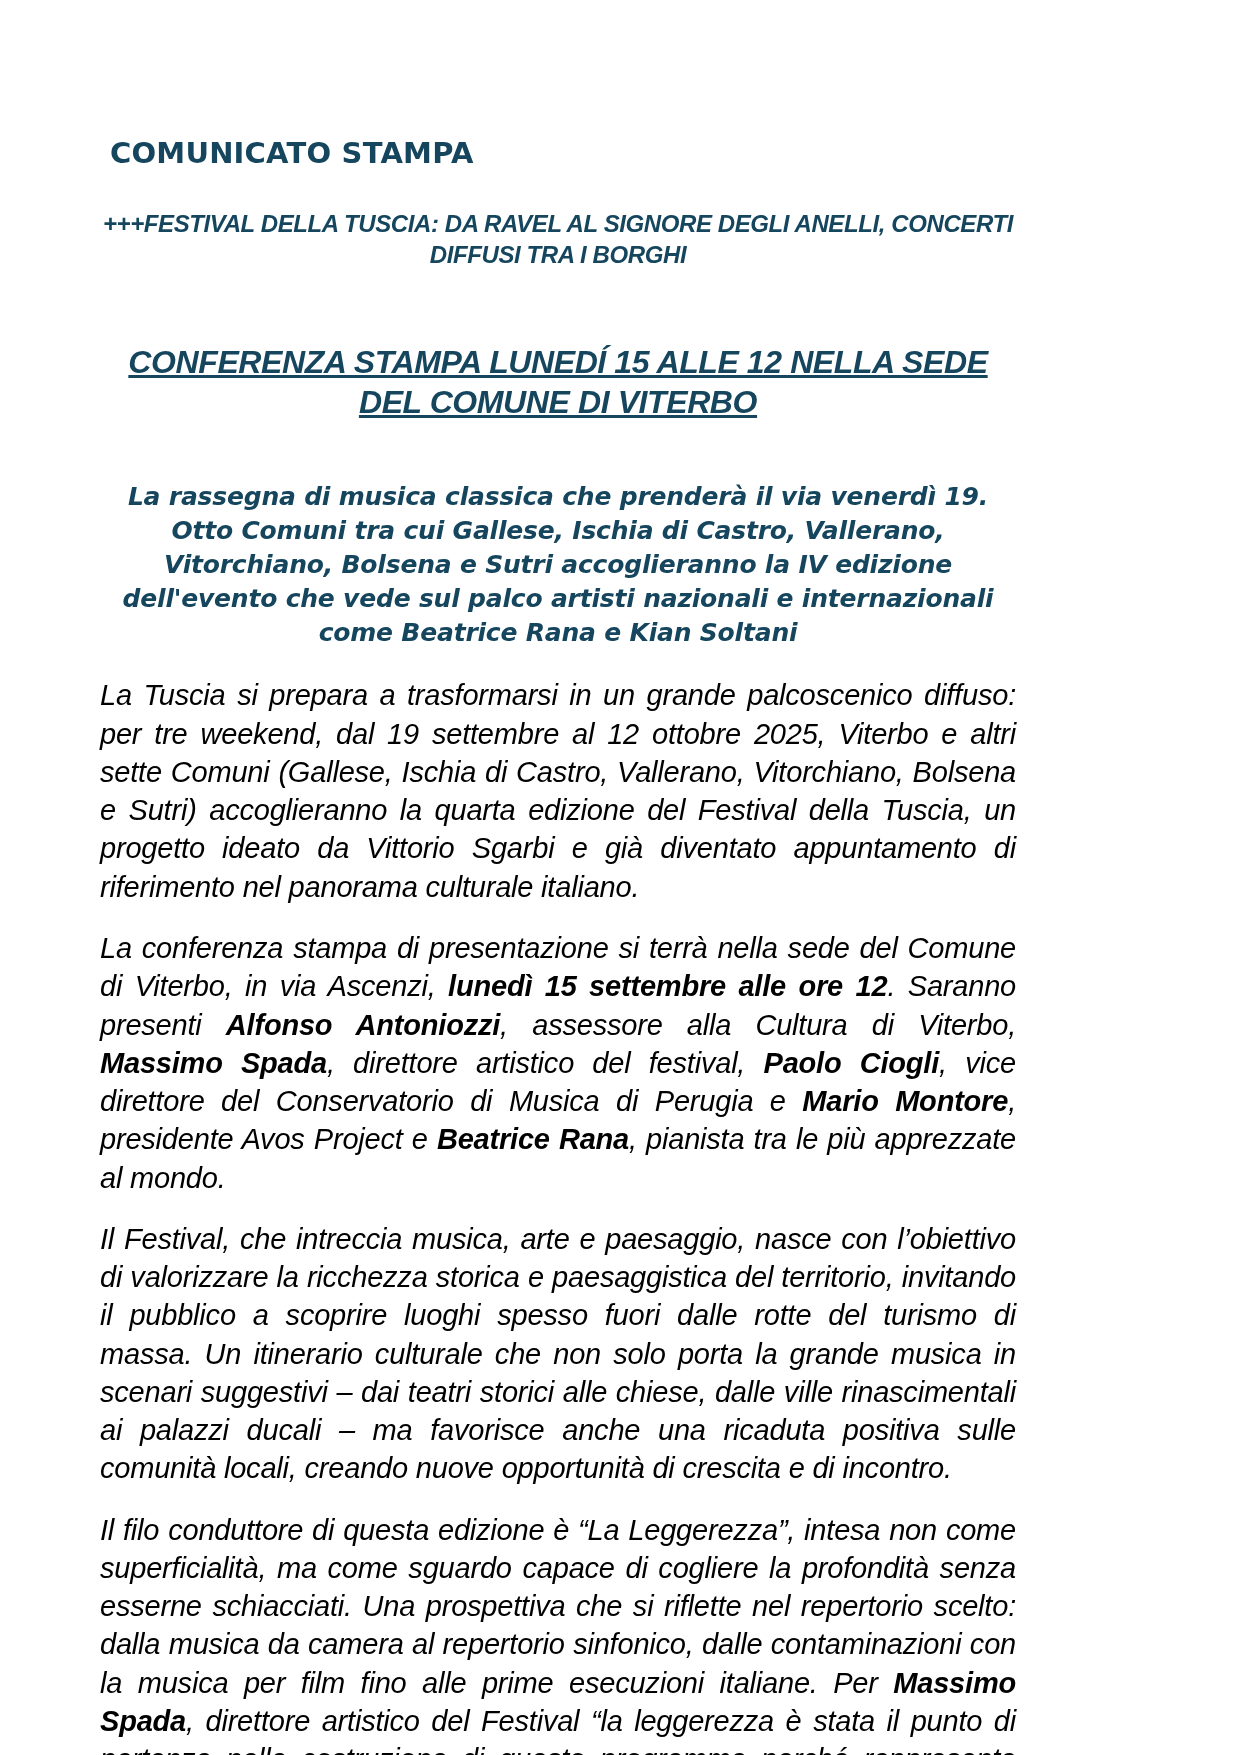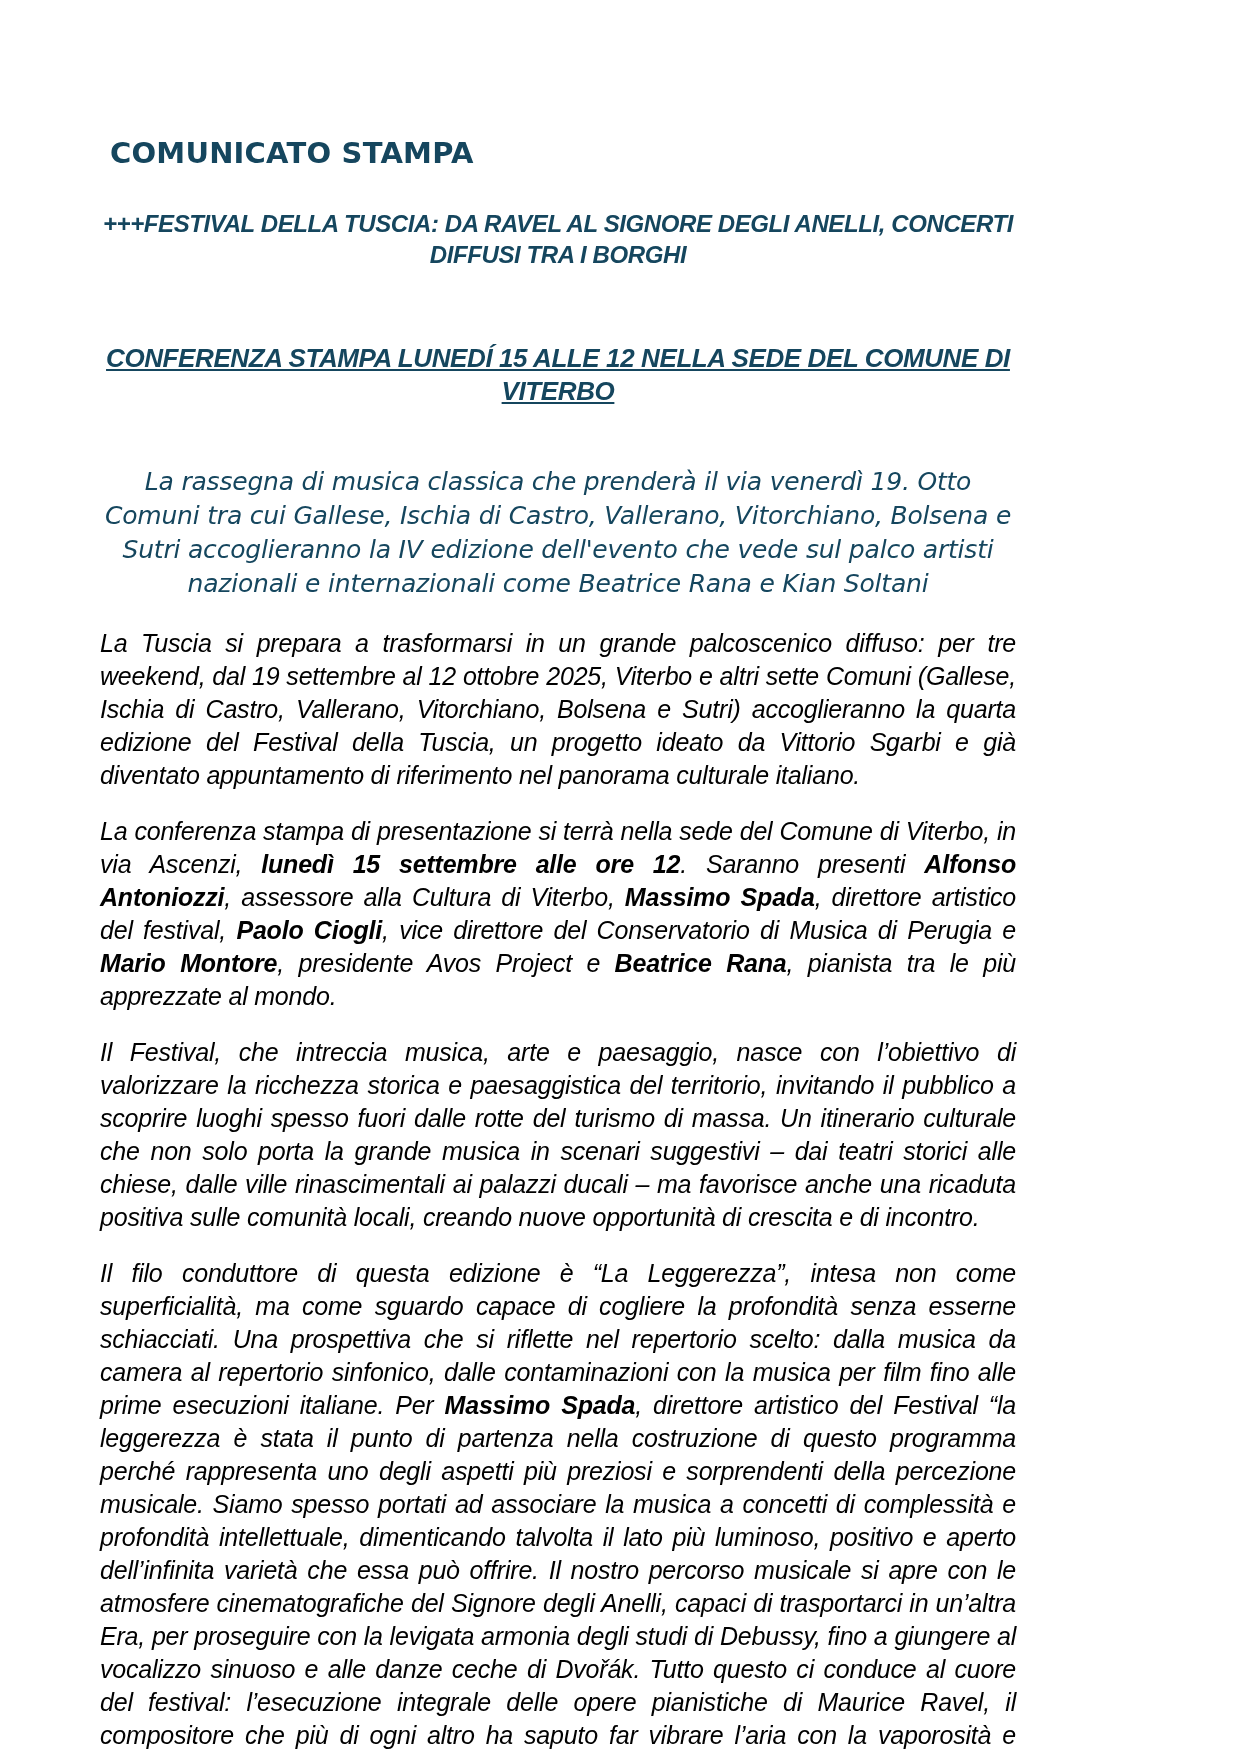--- a/index.html
+++ b/index.html
@@ -37,46 +37,46 @@
     font-weight: bold;
     font-style: italic;
     text-align: center;
     line-height: 1.3;
     letter-spacing: -0.4px;
     font-family: "Liberation Sans", "DejaVu Sans", sans-serif;
   }
   .subhead {
     margin: 72px 0 0 0;
     color: var(--heading-blue);
-    font-size: 26px;
+    font-size: 32px;
     font-weight: bold;
     font-style: italic;
     text-align: center;
     text-decoration: underline;
     line-height: 1.25;
     letter-spacing: -0.4px;
     font-family: "Liberation Sans", "DejaVu Sans", sans-serif;
   }
   .lede {
     margin: 58px 0 12px 0;
     color: var(--heading-blue);
     font-size: 25px;
-    font-weight: normal;
+    font-weight: bold;
     font-style: italic;
     text-align: center;
     line-height: 1.36;
     letter-spacing: -0.2px;
   }
   .body-copy {
     margin: 26px 0 0 0;
   }
   .para {
     margin: 0 0 23px 0;
     color: var(--body-black);
-    font-size: 25px;
+    font-size: 29px;
     font-style: italic;
     text-align: justify;
     line-height: 1.32;
     letter-spacing: -0.2px;
     font-family: "Liberation Sans", "DejaVu Sans", sans-serif;
   }
   .para b { font-weight: bold; }
   .section-heading {
     margin: 12px;
     color: var(--body-black);

